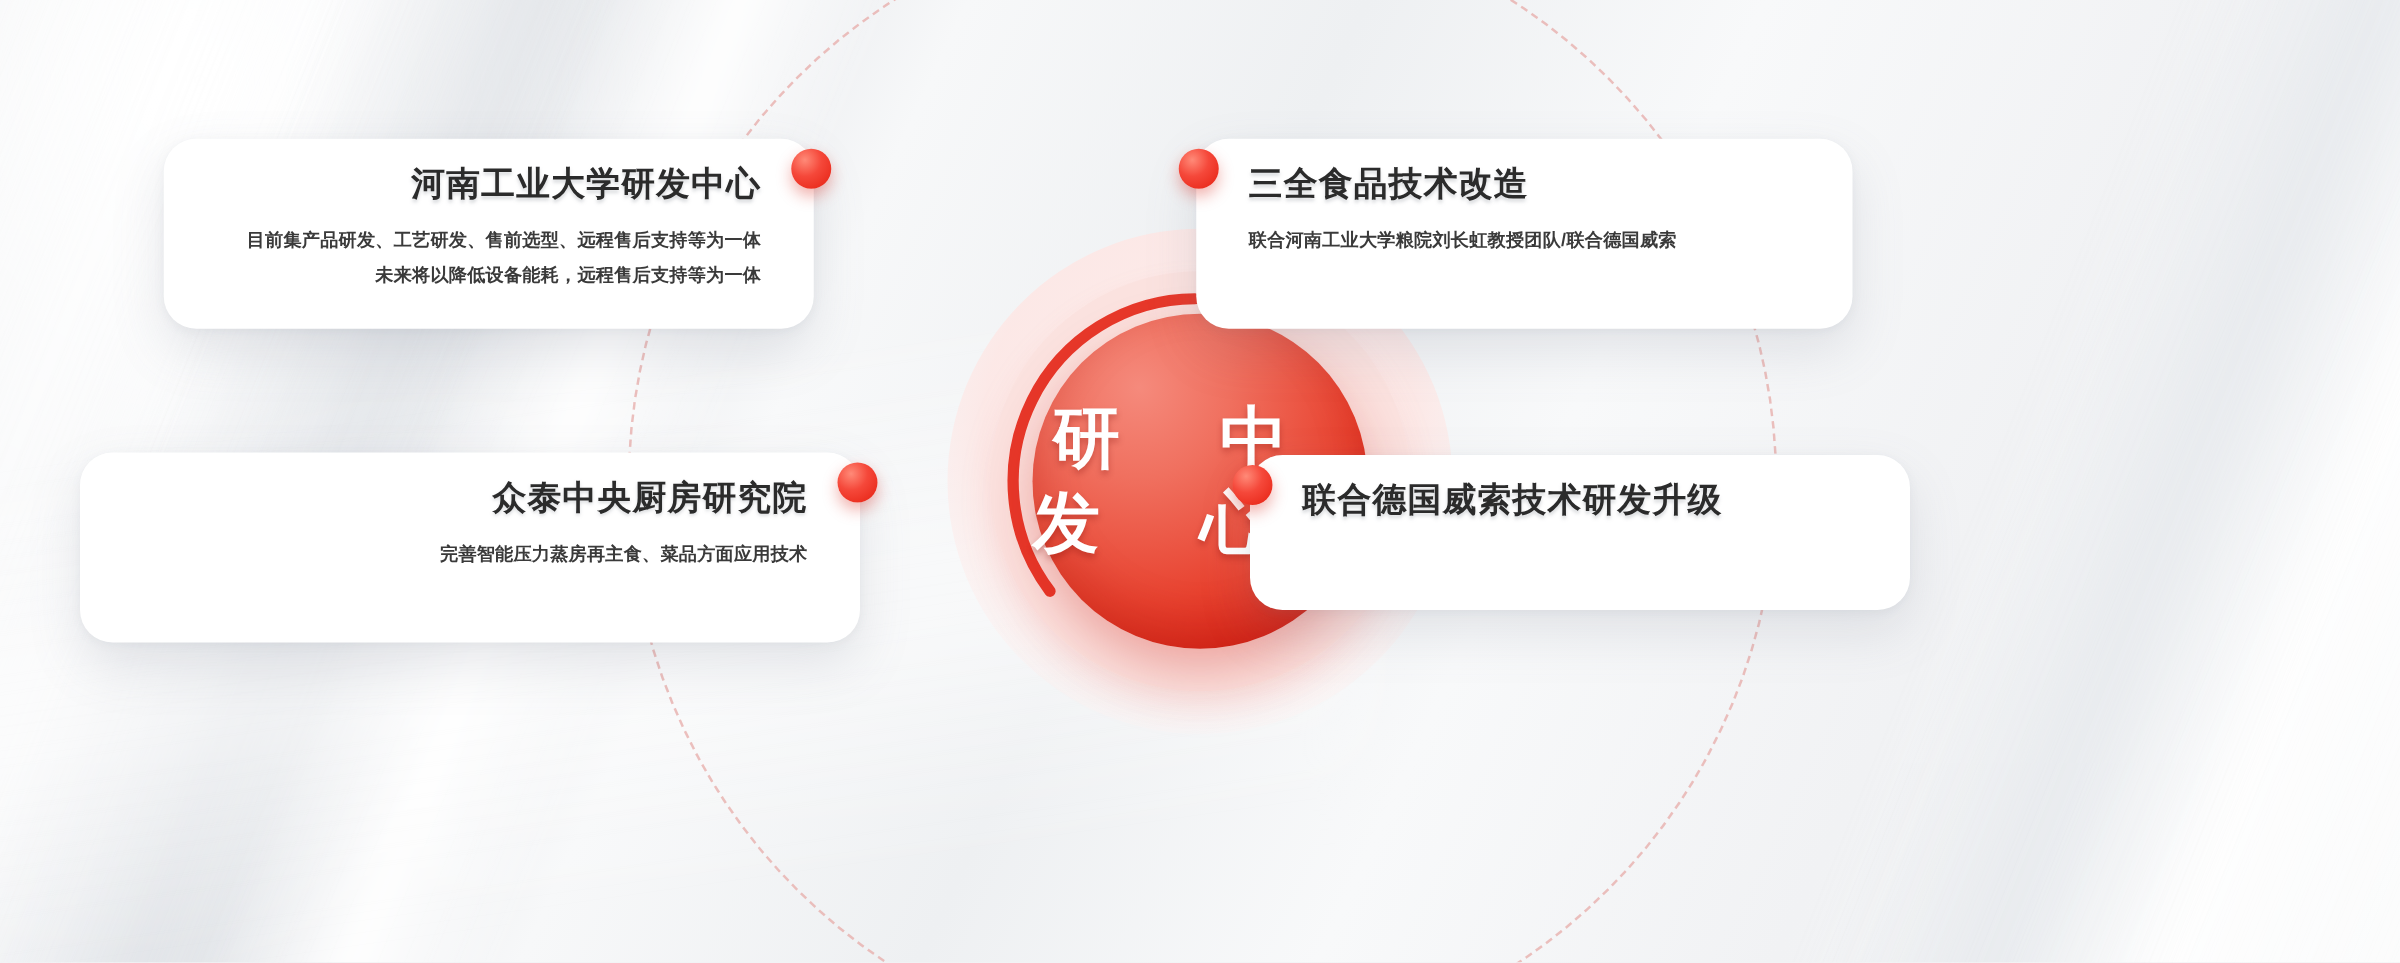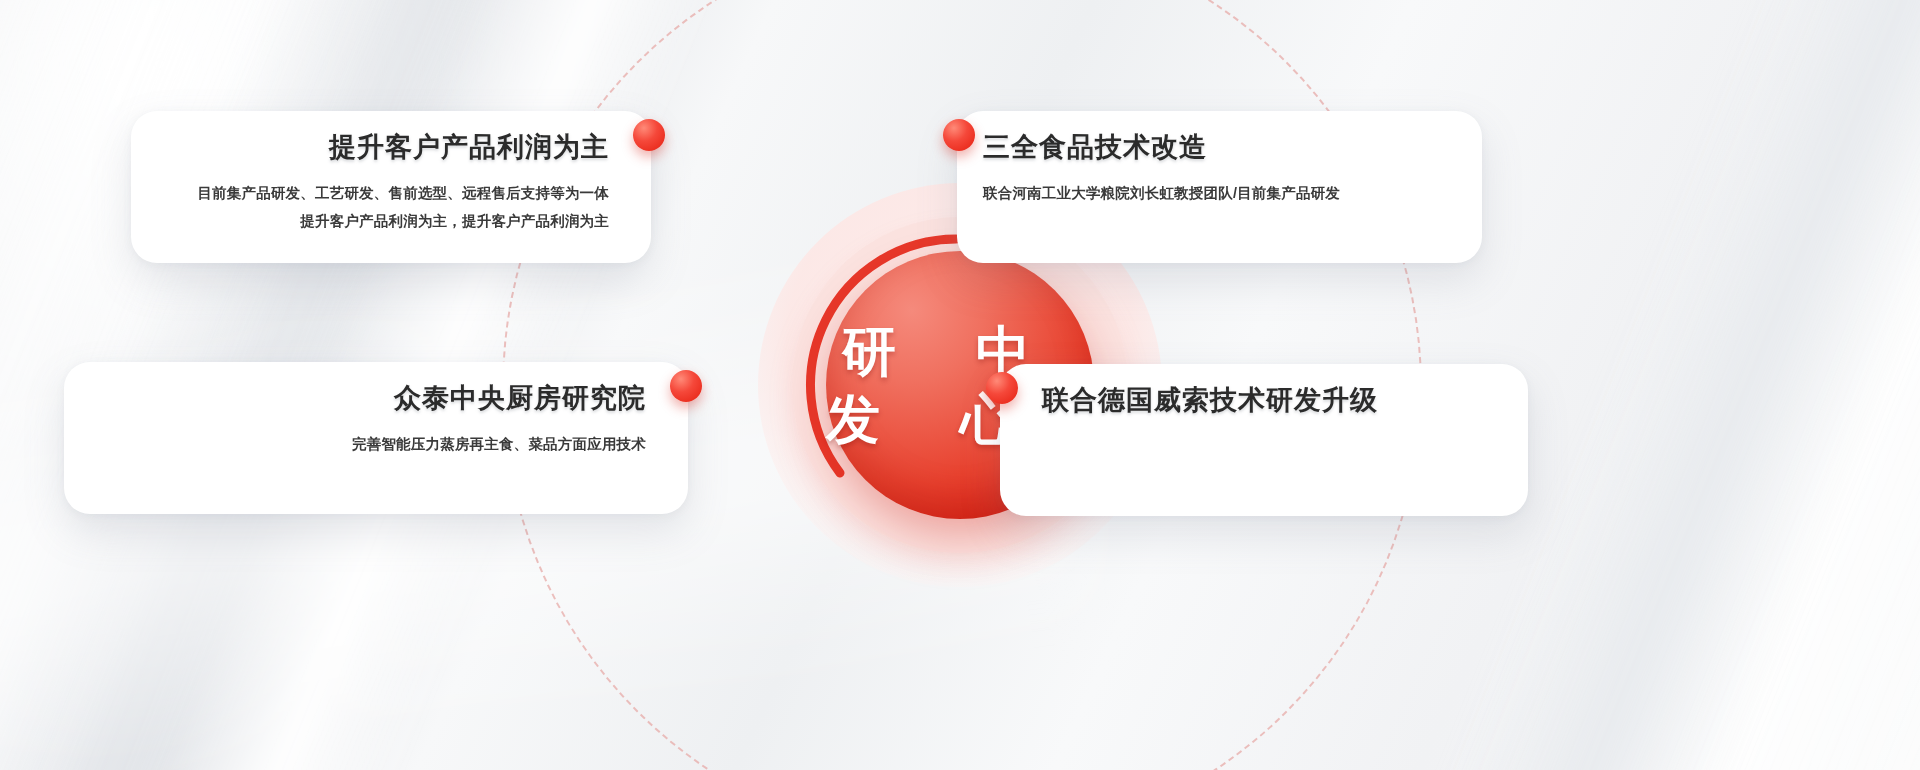--- a/index.html
+++ b/index.html
@@ -67,25 +67,25 @@
       box-shadow:0 6px 12px rgba(214,34,22,.35);}
   .c-title{font-size:27px;font-weight:700;color:#2b2b2b;letter-spacing:1px;
       text-shadow:0 2px 3px rgba(140,145,155,.35);}
   .c-line{font-size:14.5px;font-weight:700;color:#3a3a3a;line-height:1.95;letter-spacing:.2px;}
 
   .card.left{text-align:right;}
   .card.right{text-align:left;}
 
   #card1{left:131px;top:111px;width:520px;height:152px;padding:18px 42px 0 42px;box-sizing:border-box;}
   #card1 .dot{right:-14px;}
-  #card2{left:957px;top:111px;width:525px;height:152px;padding:18px 42px 0 26px;box-sizing:border-box;}
+  #card2{left:957px;top:111px;width:525px;height:152px;padding:18px 42px 0 42px;box-sizing:border-box;}
   #card2 .dot{left:-14px;}
   #card3{left:64px;top:362px;width:624px;height:152px;padding:18px 42px 0 42px;box-sizing:border-box;}
   #card3 .dot{right:-14px;}
-  #card4{left:1000px;top:364px;width:528px;height:152px;padding:18px 42px 0 42px;box-sizing:border-box;}
+  #card4{left:1000px;top:364px;width:528px;height:124px;padding:18px 42px 0 42px;box-sizing:border-box;}
   #card4 .dot{left:-14px;}
   .c-body{margin-top:14px;}
 </style>
 </head>
 <body>
 
 <div class="stage">
 
   <div class="glowtl"></div>
   <div class="band b1"></div>
@@ -104,32 +104,32 @@
       <path d="M 60 268 A 146 146 0 0 1 176 34" fill="none" stroke="#e5291a" stroke-width="9" stroke-linecap="round" opacity="0.92"></path>
     </svg>
     <div class="core">
       <div class="core-l">研发</div>
       <div class="core-l">中心</div>
     </div>
   </div>
 
   <div class="card left" id="card1">
     <span class="dot"></span>
-    <div class="c-title">提升客户产品利润为主</div>
+    <div class="c-title">河南工业大学研发中心</div>
     <div class="c-body">
       <div class="c-line">目前集产品研发、工艺研发、售前选型、远程售后支持等为一体</div>
-      <div class="c-line">提升客户产品利润为主，提升客户产品利润为主</div>
+      <div class="c-line">未来将以降低设备能耗，远程售后支持等为一体</div>
     </div>
   </div>
 
   <div class="card right" id="card2">
     <span class="dot"></span>
     <div class="c-title">三全食品技术改造</div>
     <div class="c-body">
-      <div class="c-line">联合河南工业大学粮院刘长虹教授团队/目前集产品研发</div>
+      <div class="c-line">联合河南工业大学粮院刘长虹教授团队/联合德国威索</div>
     </div>
   </div>
 
   <div class="card left" id="card3">
     <span class="dot"></span>
     <div class="c-title">众泰中央厨房研究院</div>
     <div class="c-body">
       <div class="c-line">完善智能压力蒸房再主食、菜品方面应用技术</div>
     </div>
   </div>

